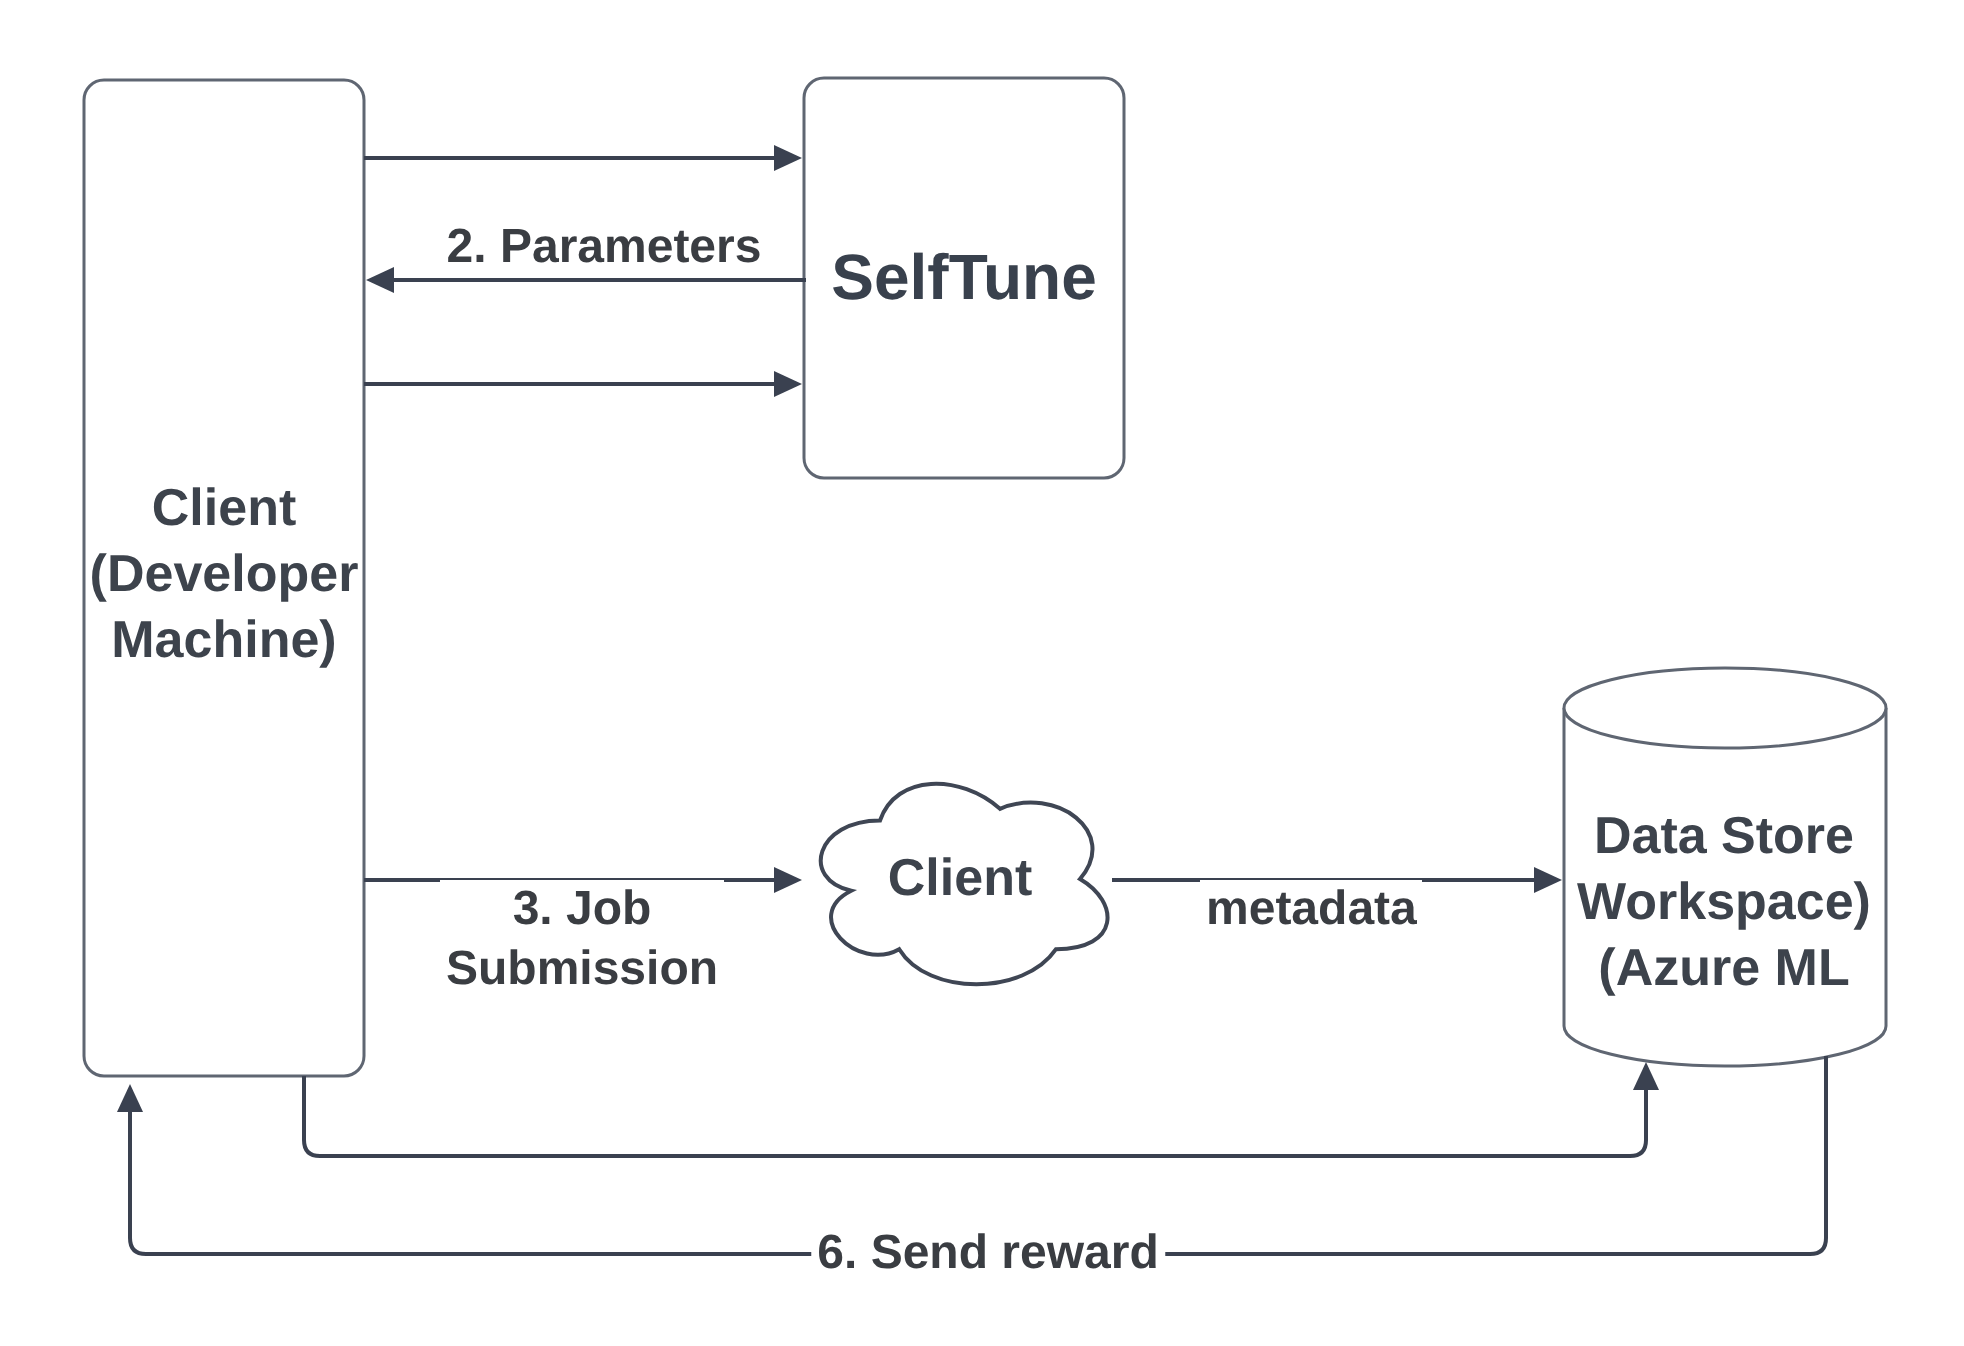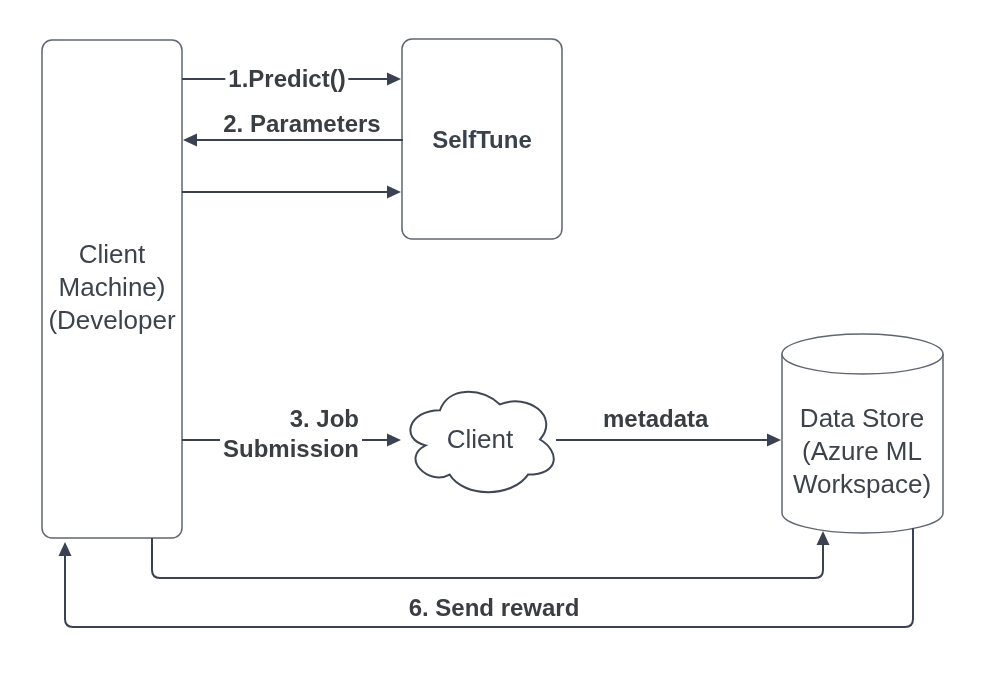--- a/index.html
+++ b/index.html
@@ -30,34 +30,35 @@
     position: absolute;
     background: var(--background);
     color: var(--edge-label-text);
     font-weight: bold;
     font-size: 24px;
     line-height: 30px;
     white-space: nowrap;
     padding: 0 3px;
   }
   .edge-label.centered { transform: translate(-50%, -50%); text-align: center; }
-  .edge-label.two-line { text-align: right; }
+  .edge-label.two-line { text-align: center; margin-top: 36px; }
 
   .node-label {
     position: absolute;
     color: var(--node-text);
     font-size: 26px;
     line-height: 33px;
     text-align: center;
     white-space: nowrap;
     transform: translate(-50%, -50%);
+    font-weight: bold;
   }
   .node-label.selftune {
     font-weight: bold;
-    font-size: 24px;
+    font-size: 32px;
     color: var(--selftune-text);
   }
 </style>
 </head>
 <body>
 
 <div class="canvas">
 
   <svg width="982" height="673" viewBox="0 0 982 673">
 
@@ -84,44 +85,43 @@
 
     <path class="connector" d="M152,538 L152,570 Q152,578 160,578 L815,578 Q823,578 823,570 L823,545"></path>
     <polygon class="arrowhead" points="823,531 816.5,545 829.5,545"></polygon>
 
     <path class="connector" d="M913,528 L913,619 Q913,627 905,627 L73,627 Q65,627 65,619 L65,556"></path>
     <polygon class="arrowhead" points="65,542 58.5,556 71.5,556"></polygon>
   </svg>
 
   <div class="node-label" style="left:112px; top:287px">
     <div>Client</div>
+    <div>(Developer</div>
     <div>Machine)</div>
-    <div>(Developer</div>
   </div>
 
   <div class="node-label selftune" style="left:482px; top:139px">SelfTune</div>
 
   <div class="node-label" style="left:480px; top:439px">Client</div>
 
   <div class="node-label" style="left:862px; top:451px">
     <div>Data Store</div>
+    <div>Workspace)</div>
     <div>(Azure ML</div>
-    <div>Workspace)</div>
   </div>
 
-  <div class="edge-label centered" style="left:287px; top:79px">1.Predict()</div>
 
   <div class="edge-label centered" style="left:302px; top:124px">2. Parameters</div>
 
 
   <div class="edge-label two-line" style="left:220px; top:404px">
     <div>3. Job</div>
     <div>Submission</div>
   </div>
 
   <div class="edge-label two-line" style="left:600px; top:404px">
     <div>metadata</div>
   </div>
 
 
-  <div class="edge-label centered" style="left:494px; top:608px">6. Send reward</div>
+  <div class="edge-label centered" style="left:494px; top:627px">6. Send reward</div>
 
 </div>
 
 </body></html>

